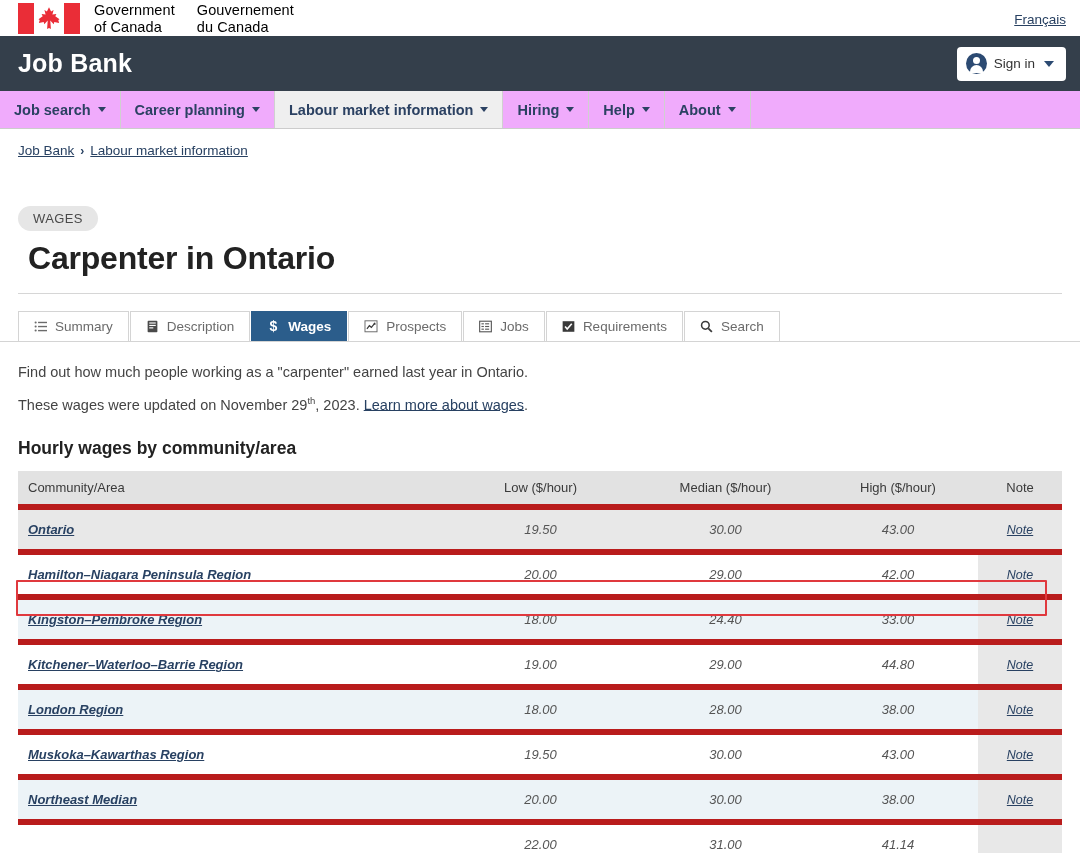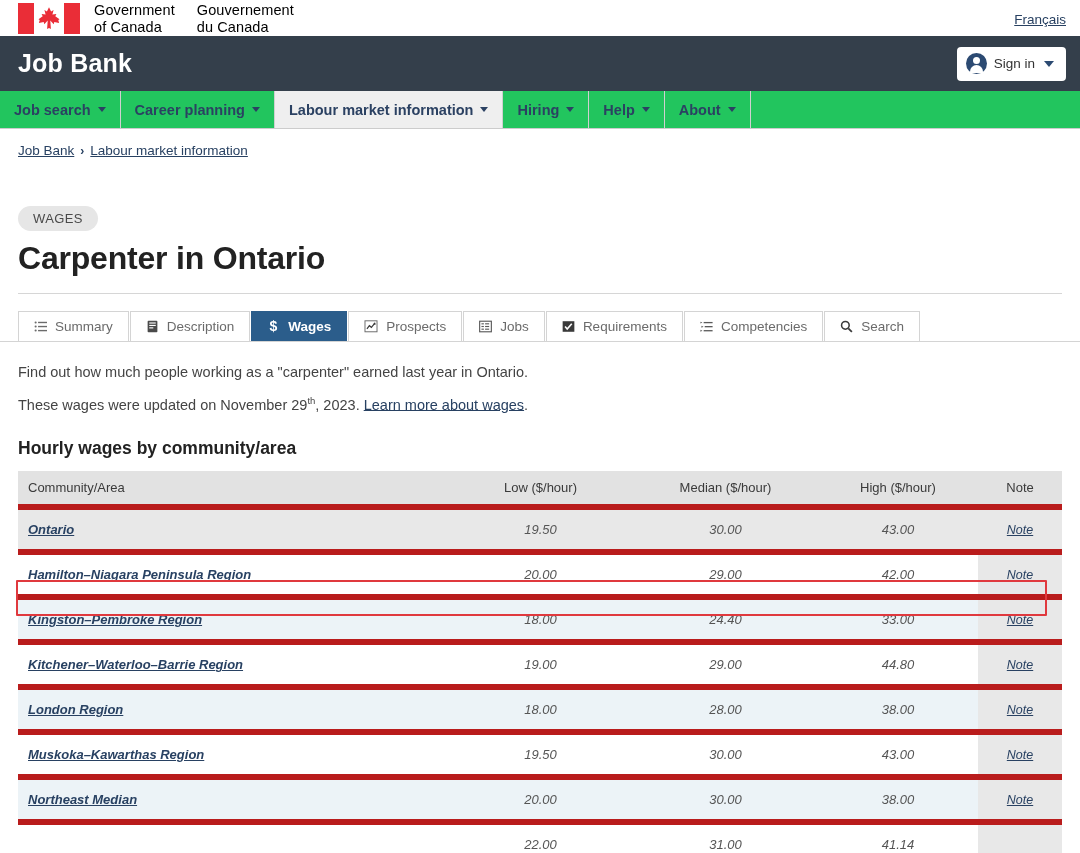--- a/index.html
+++ b/index.html
@@ -97,21 +97,21 @@
     width: 0; height: 0;
     border-left: 5px solid transparent;
     border-right: 5px solid transparent;
     border-top: 6px solid #2c4a72;
     margin-left: 2px;
   }
 
   
   .main-nav {
     height: 38px;
-    background: #22c55e;
+    background: #f0abfc;
     display: flex;
     align-items: stretch;
     border-bottom: 1px solid #ccc;
   }
   .nav-item {
     display: flex; align-items: center; gap: 7px;
     padding: 0 14px;
     font-size: 14.5px;
     font-weight: 700;
     color: #2b4162;
@@ -148,21 +148,21 @@
     color: #4a4a4a;
     font-size: 13px;
     letter-spacing: .4px;
     border-radius: 13px;
     padding: 5px 15px;
   }
   .page-title {
     font-size: 32px;
     font-weight: 700;
     color: #222;
-    margin: 9px 0 0 0;
+    margin: 9px 0 0 10px;
     letter-spacing: -.2px;
   }
   .title-rule {
     border: none; border-top: 1px solid #d6d6d6;
     margin: 16px 0 0 0;
   }
 
   
   .tabs {
     display: flex;
@@ -418,35 +418,20 @@
     <div class="tab">
       <span class="ticon">
         <svg width="13" height="13" viewBox="0 0 16 16">
           <rect x="0.8" y="1.5" width="14.4" height="13" fill="#3a3a3a"></rect>
           <polyline points="3.8,8 6.4,11 12,4.6" fill="none" stroke="#fff" stroke-width="2"></polyline>
         </svg>
       </span>
       <span>Requirements</span>
     </div>
 
-    <div class="tab">
-      <span class="ticon">
-        <svg width="13" height="13" viewBox="0 0 16 16">
-            <g fill="#5a5a5a">
-          <polygon points="0.5,2 3,3.2 0.5,4.4"></polygon>
-              <rect x="4.5" y="2.4" width="11" height="1.6"></rect>
-          <polygon points="1.8,7 4.3,8.2 1.8,9.4"></polygon>
-              <rect x="5.8" y="7.4" width="9.7" height="1.6"></rect>
-          <polygon points="0.5,12 3,13.2 0.5,14.4"></polygon>
-              <rect x="4.5" y="12.4" width="11" height="1.6"></rect>
-        </g>
-          </svg>
-      </span>
-      <span>Competencies</span>
-    </div>
 
     <div class="tab">
       <span class="ticon">
         <svg width="13" height="13" viewBox="0 0 16 16">
           <circle cx="6.6" cy="6.6" r="4.7" fill="none" stroke="#3a3a3a" stroke-width="1.9"></circle>
           <line x1="10.2" y1="10.2" x2="14.6" y2="14.6" stroke="#3a3a3a" stroke-width="2.2"></line>
         </svg>
       </span>
       <span>Search</span>
     </div>

